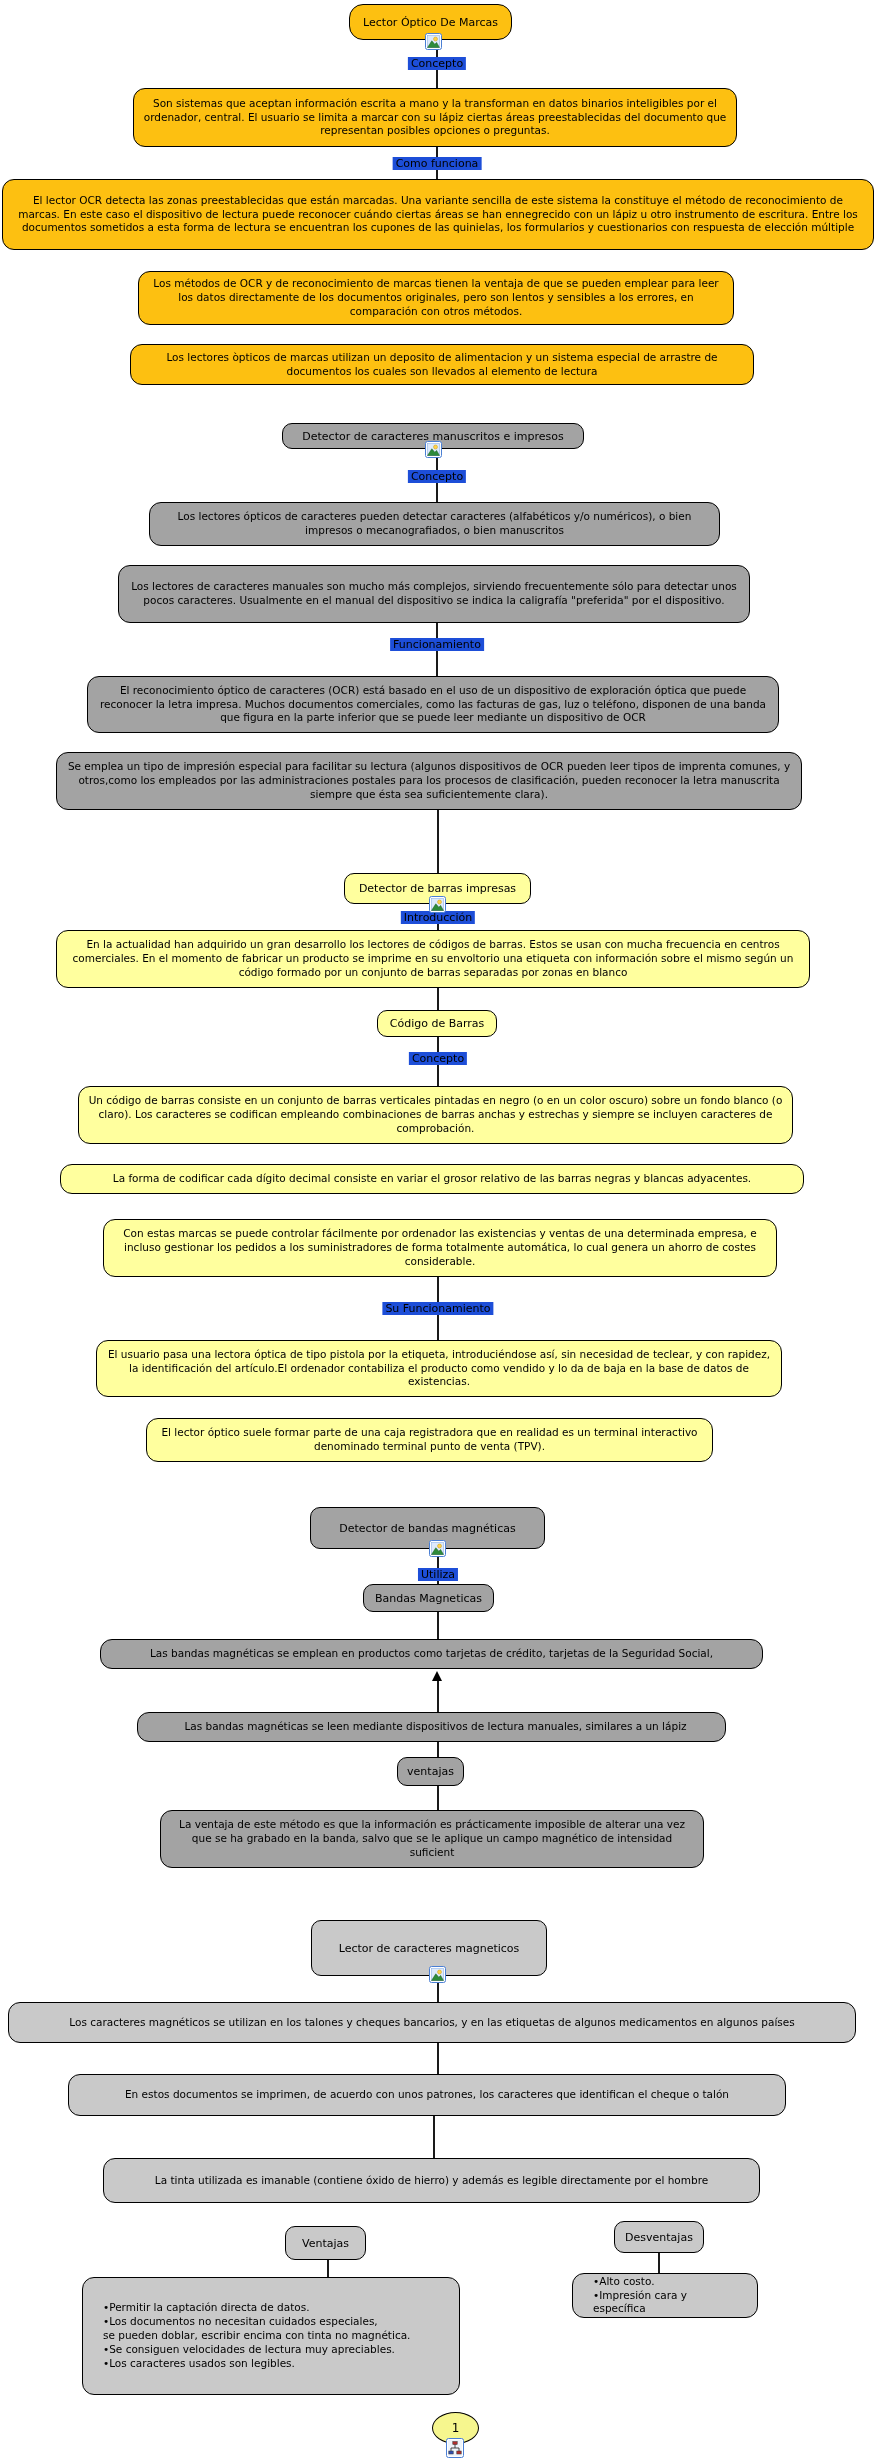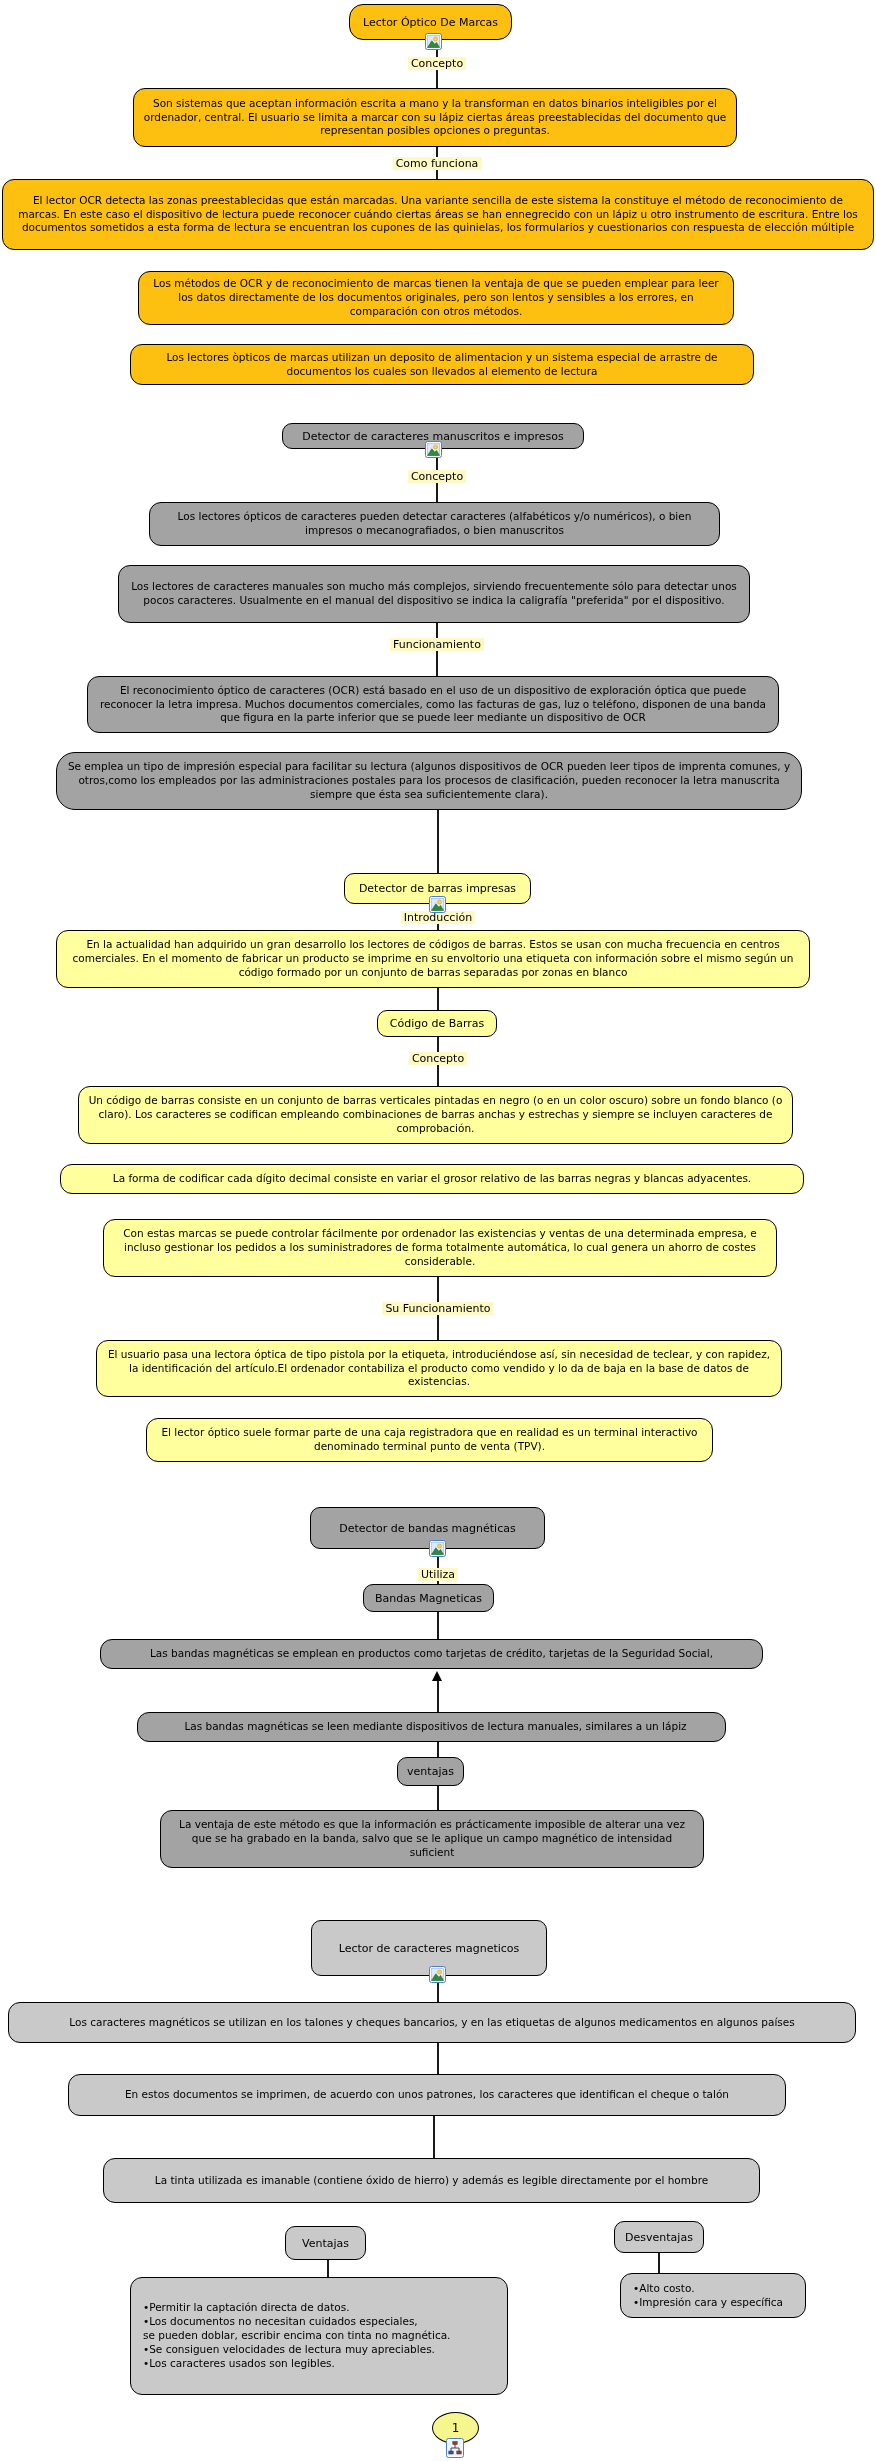--- a/index.html
+++ b/index.html
@@ -7,22 +7,22 @@
         font-family:"DejaVu Sans","Liberation Sans",sans-serif;color:#000;overflow:hidden;}
   .box{position:absolute;box-sizing:border-box;border:1.5px solid #000;border-radius:12px;
        font-size:10.5px;line-height:1.32;text-align:center;
        display:flex;align-items:center;justify-content:center;padding:3px 8px;}
   .node{position:absolute;box-sizing:border-box;border:1.5px solid #000;border-radius:10px;
        font-size:11px;text-align:center;display:flex;align-items:center;justify-content:center;padding:2px 6px;}
   .gold{background:#FDC011;}
   .yellow{background:#FFFF9E;}
   .blue{background:#a3a3a3;}
   .gray{background:#C9C9C9;}
-  .prelines{white-space:pre-line;text-align:left;justify-content:flex-start;padding:6px 12px;margin-left:48px;}
-  .linklabel{position:absolute;transform:translateX(-50%);background:#fef9c3;padding:0 3px;
+  .prelines{white-space:pre-line;text-align:left;justify-content:flex-start;padding:6px 20px;}
+  .linklabel{position:absolute;transform:translateX(-50%);background:#1d4ed8;padding:0 3px;
        font-size:11px;white-space:nowrap;z-index:5;}
   .vline{position:absolute;width:1.5px;background:#1a1a1a;z-index:1;}
   .arrowhead{position:absolute;width:0;height:0;border-left:5px solid transparent;
        border-right:5px solid transparent;border-bottom:10px solid #000;z-index:2;}
   .res-icon{position:absolute;width:17px;height:17px;z-index:6;cursor:pointer;}
   .ellipse{position:absolute;box-sizing:border-box;border:1.5px solid #000;border-radius:50%;
        background:#F6F68E;display:flex;align-items:center;justify-content:center;font-size:12px;}
   .cmap-icon{position:absolute;width:18px;height:20px;z-index:6;cursor:pointer;}
 </style>
 </head>
@@ -53,21 +53,21 @@
 
   <div class="box blue" style="left:149px;top:502px;width:571px;height:44px;">Los lectores ópticos de caracteres pueden detectar caracteres (alfabéticos y/o numéricos), o bien impresos o mecanografiados, o bien manuscritos</div>
 
   <div class="box blue" style="left:118px;top:565px;width:632px;height:58px;">Los lectores de caracteres manuales son mucho más complejos, sirviendo frecuentemente sólo para detectar unos pocos caracteres. Usualmente en el manual del dispositivo se indica la caligrafía "preferida" por el dispositivo.</div>
 
   <div class="vline" style="left:436px;top:623px;height:53px;"></div>
   <span class="linklabel" style="left:437px;top:638px;">Funcionamiento</span>
 
   <div class="box blue" style="left:87px;top:676px;width:692px;height:57px;">El reconocimiento óptico de caracteres (OCR) está basado en el uso de un dispositivo de exploración óptica que puede reconocer la letra impresa. Muchos documentos comerciales, como las facturas de gas, luz o teléfono, disponen de una banda que figura en la parte inferior que se puede leer mediante un dispositivo de OCR</div>
 
-  <div class="box blue" style="left:56px;top:752px;width:746px;height:58px;border-radius:19px;">Se emplea un tipo de impresión especial para facilitar su lectura (algunos dispositivos de OCR pueden leer tipos de imprenta comunes, y otros,como los empleados por las administraciones postales para los procesos de clasificación, pueden reconocer la letra manuscrita siempre que ésta sea suficientemente clara).</div>
+  <div class="box blue" style="left:56px;top:752px;width:746px;height:58px;">Se emplea un tipo de impresión especial para facilitar su lectura (algunos dispositivos de OCR pueden leer tipos de imprenta comunes, y otros,como los empleados por las administraciones postales para los procesos de clasificación, pueden reconocer la letra manuscrita siempre que ésta sea suficientemente clara).</div>
 
   <div class="vline" style="left:437px;top:810px;height:63px;"></div>
 
   <div class="node yellow" style="left:344px;top:873px;width:187px;height:31px;">Detector de barras impresas</div>
 
   <div class="vline" style="left:437px;top:913px;height:17px;"></div>
   <span class="linklabel" style="left:438px;top:911px;">Introducción</span>
 
   <div class="box yellow" style="left:56px;top:930px;width:754px;height:58px;">En la actualidad han adquirido un gran desarrollo los lectores de códigos de barras. Estos se usan con mucha frecuencia en centros comerciales. En el momento de fabricar un producto se imprime en su envoltorio una etiqueta con información sobre el mismo según un código formado por un conjunto de barras separadas por zonas en blanco</div>
 

